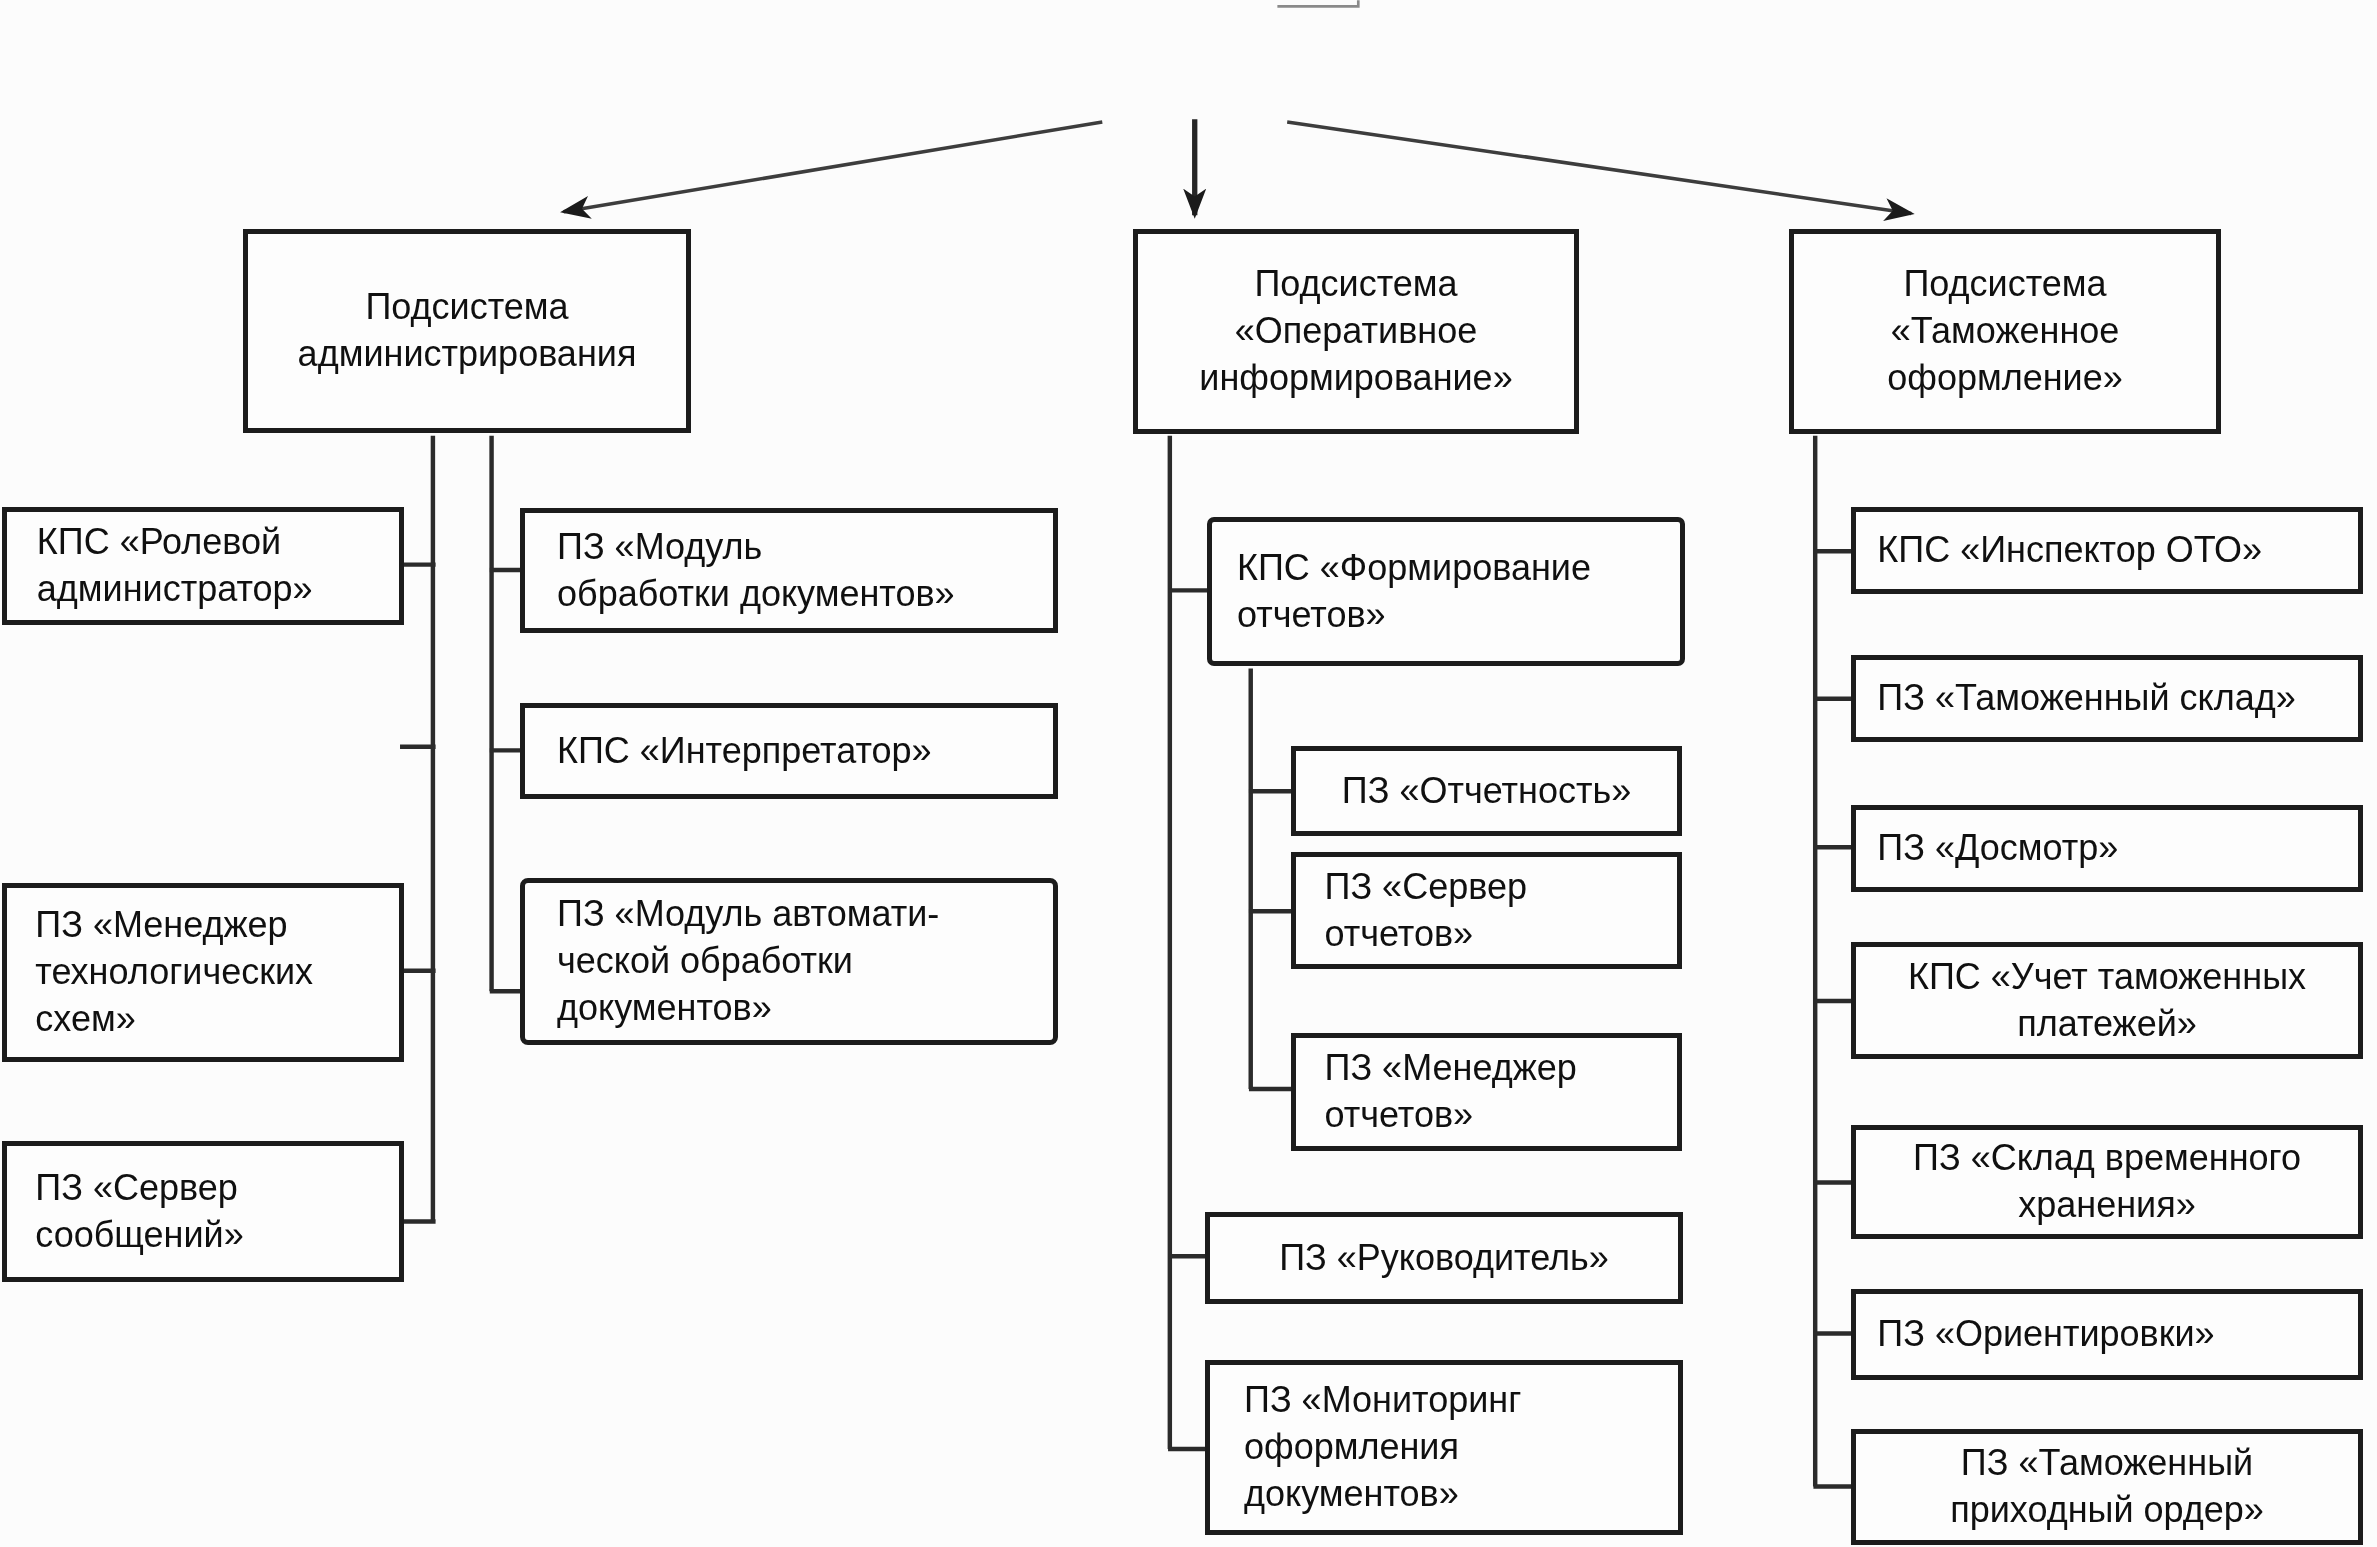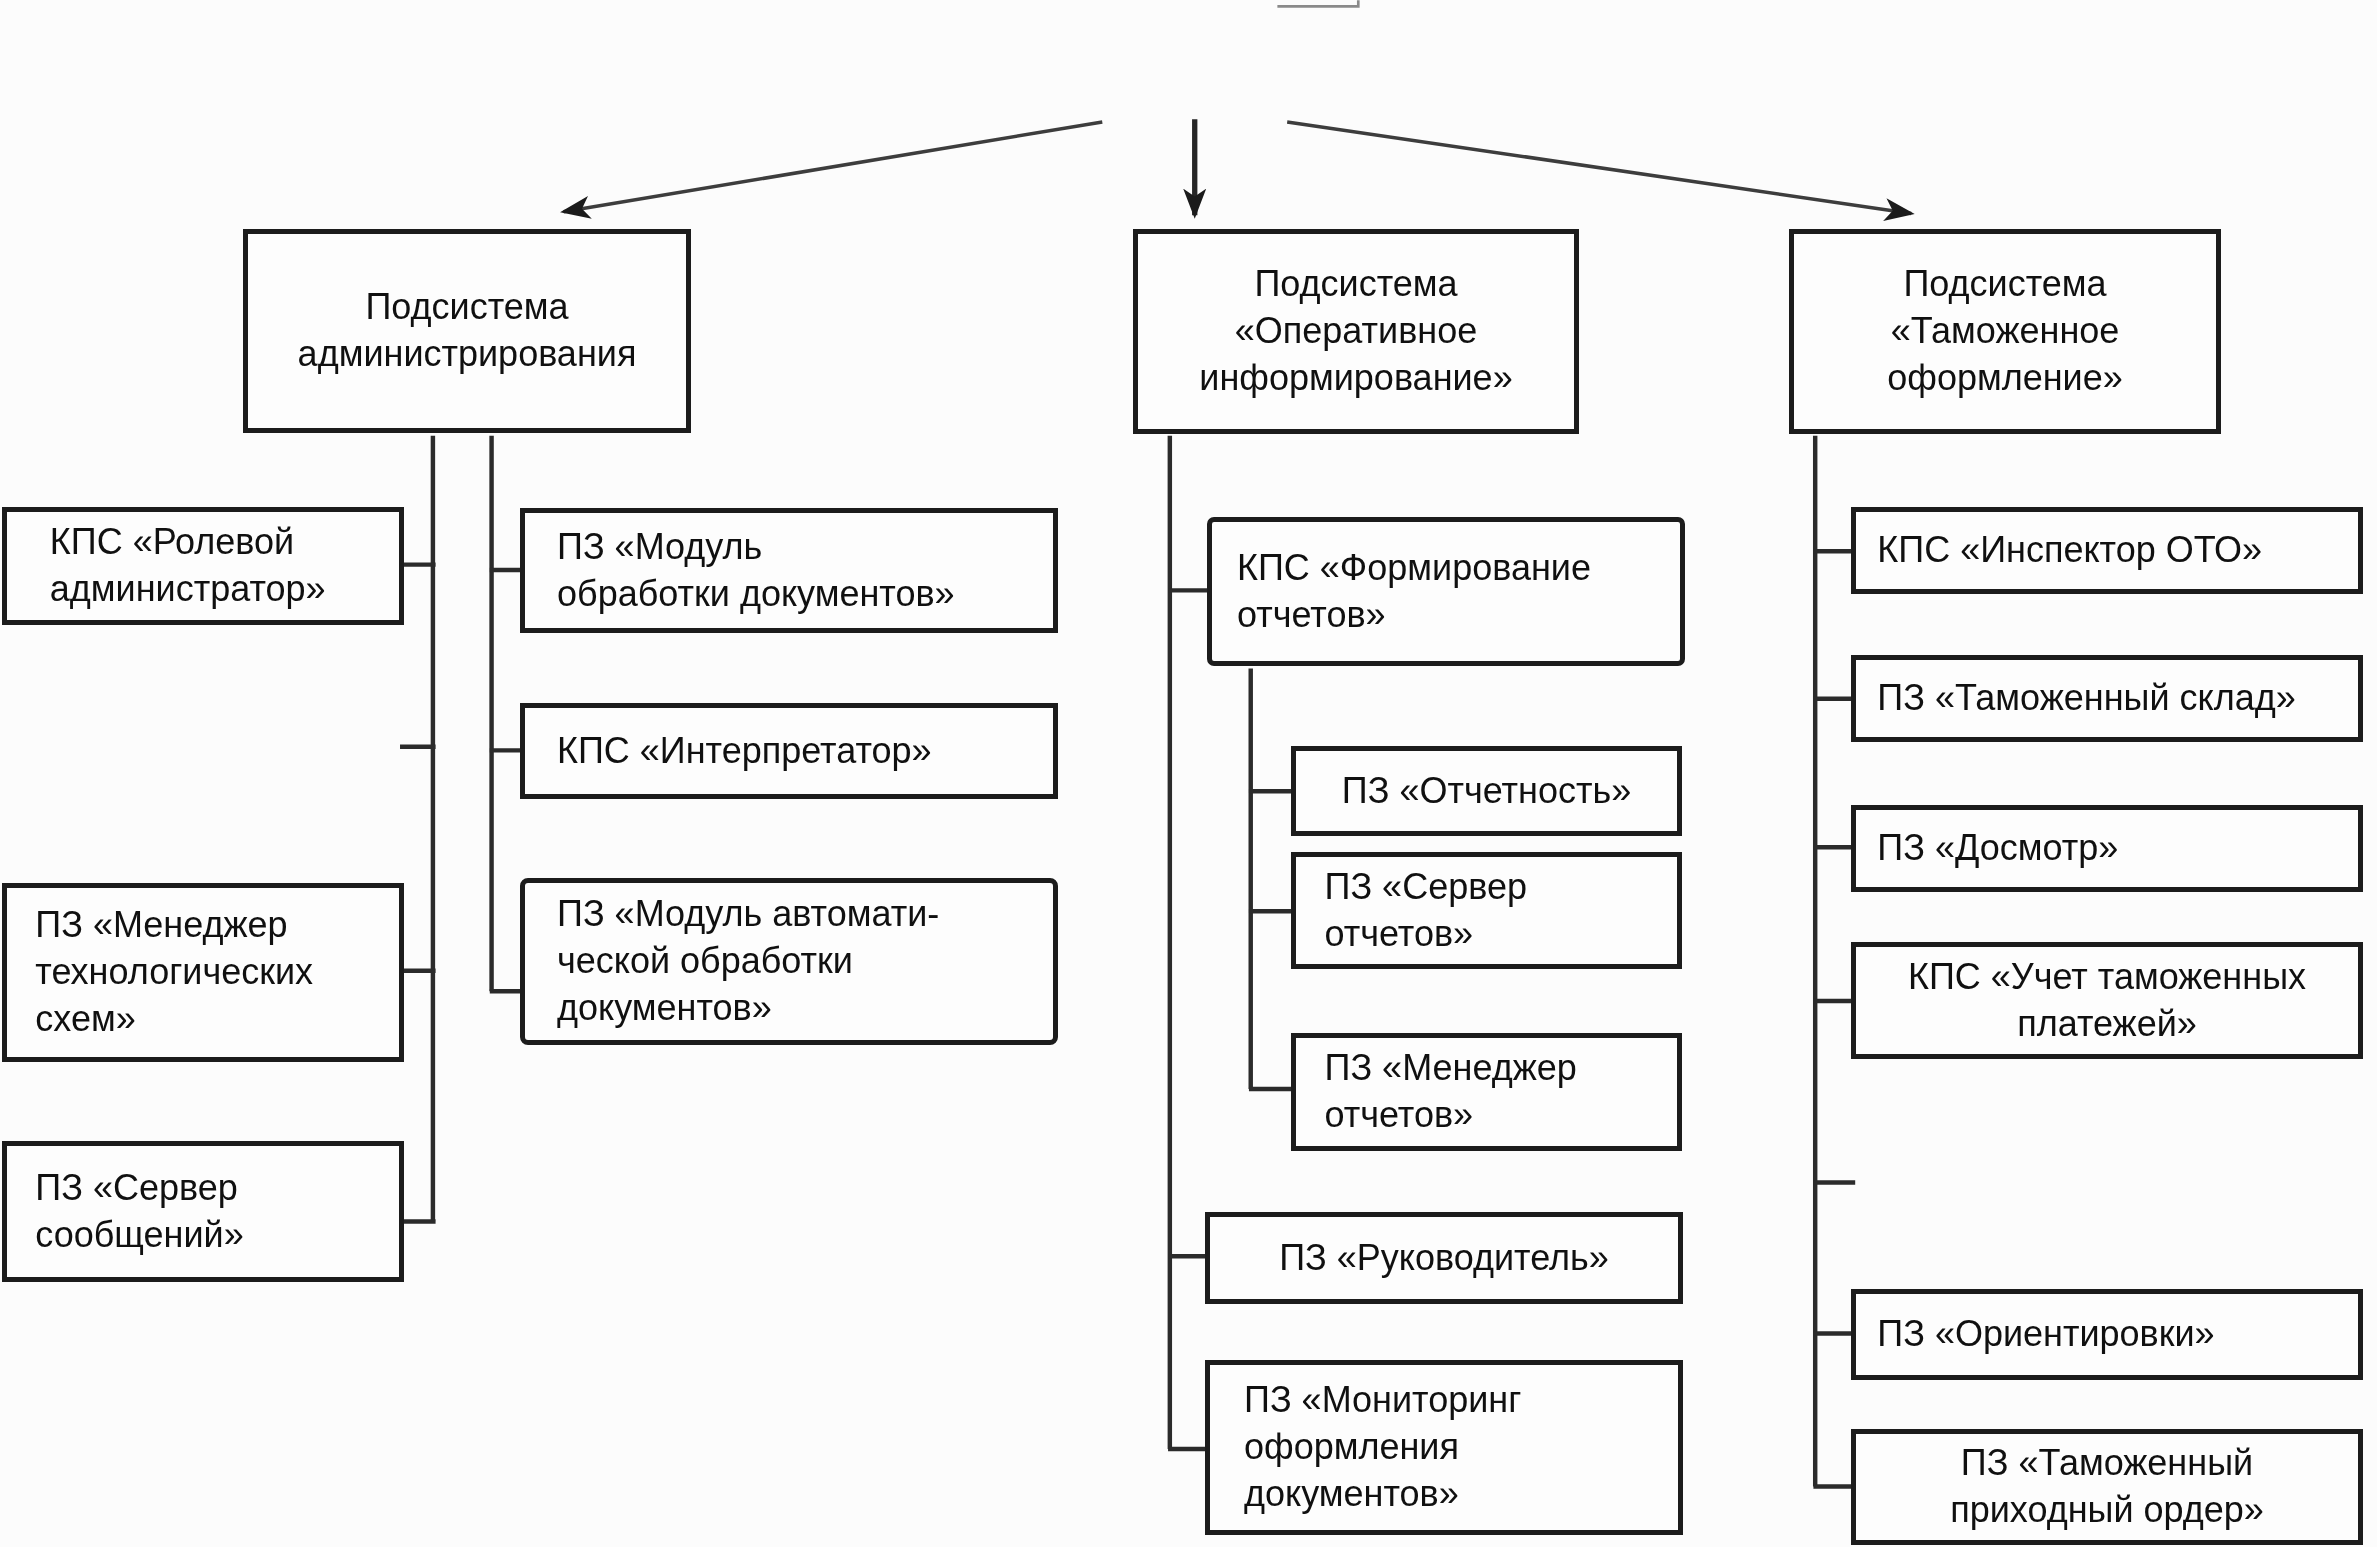--- a/index.html
+++ b/index.html
@@ -84,21 +84,21 @@
 
   <div class="box center" style="left:243px;top:229px;width:448px;height:204px;">Подсистема
 администрирования</div>
   <div class="box center" style="left:1133px;top:229px;width:446px;height:205px;">Подсистема
 «Оперативное
 информирование»</div>
   <div class="box center" style="left:1789px;top:229px;width:432px;height:205px;">Подсистема
 «Таможенное
 оформление»</div>
 
-  <div class="box" style="left:1.8px;top:507px;width:402px;height:118px;padding-left:43px;">КПС «Ролевой
+  <div class="box" style="left:1.8px;top:507px;width:402px;height:118px;padding-left:30px;">КПС «Ролевой
 администратор»</div>
   <div class="box" style="left:1.8px;top:883px;width:402px;height:179px;padding-left:28.5px;">ПЗ «Менеджер
 технологических
 схем»</div>
   <div class="box" style="left:1.8px;top:1141px;width:402px;height:141px;padding-left:28.5px;">ПЗ «Сервер
 сообщений»</div>
 
   <div class="box" style="left:520px;top:508px;width:538px;height:125px;padding-left:32px;">ПЗ «Модуль
 обработки документов»</div>
   <div class="box" style="left:520px;top:703px;width:538px;height:96px;padding-left:32px;">КПС «Интерпретатор»</div>
@@ -116,18 +116,20 @@
   <div class="box center" style="left:1205px;top:1212px;width:478px;height:92px;">ПЗ «Руководитель»</div>
   <div class="box" style="left:1205px;top:1360px;width:478px;height:175px;padding-left:34px;">ПЗ «Мониторинг
 оформления
 документов»</div>
 
   <div class="box" style="left:1851px;top:507px;width:512px;height:87px;padding-left:21.3px;">КПС «Инспектор ОТО»</div>
   <div class="box" style="left:1851px;top:655px;width:512px;height:87px;padding-left:21.3px;">ПЗ «Таможенный склад»</div>
   <div class="box" style="left:1851px;top:805px;width:512px;height:87px;padding-left:21.3px;">ПЗ «Досмотр»</div>
   <div class="box center" style="left:1851px;top:942px;width:512px;height:117px;">КПС «Учет таможенных
 платежей»</div>
+  <div class="box center" style="left:1851px;top:1125px;width:512px;height:114px;">ПЗ «Склад временного
+хранения»</div>
   <div class="box" style="left:1851px;top:1289px;width:512px;height:91px;padding-left:21.3px;">ПЗ «Ориентировки»</div>
   <div class="box center" style="left:1851px;top:1429px;width:512px;height:116px;">ПЗ «Таможенный
 приходный ордер»</div>
 
 </div>
 
 
 </body></html>

